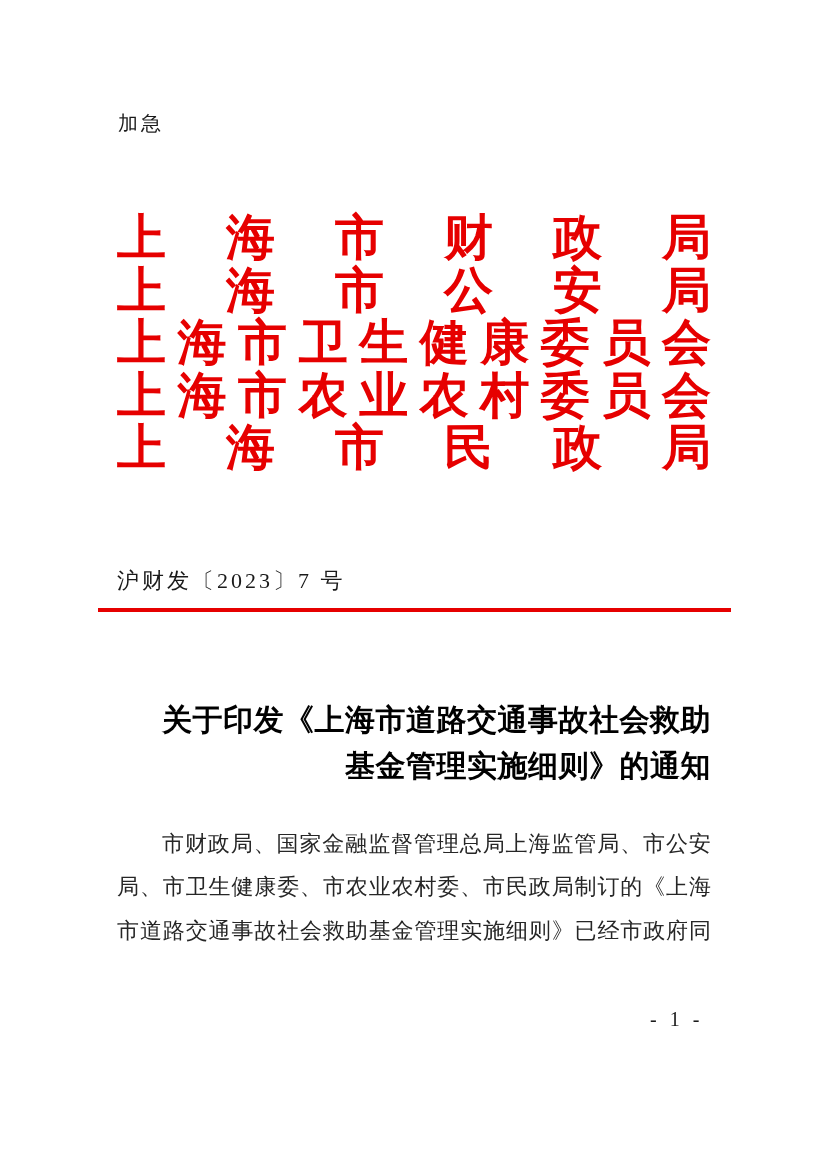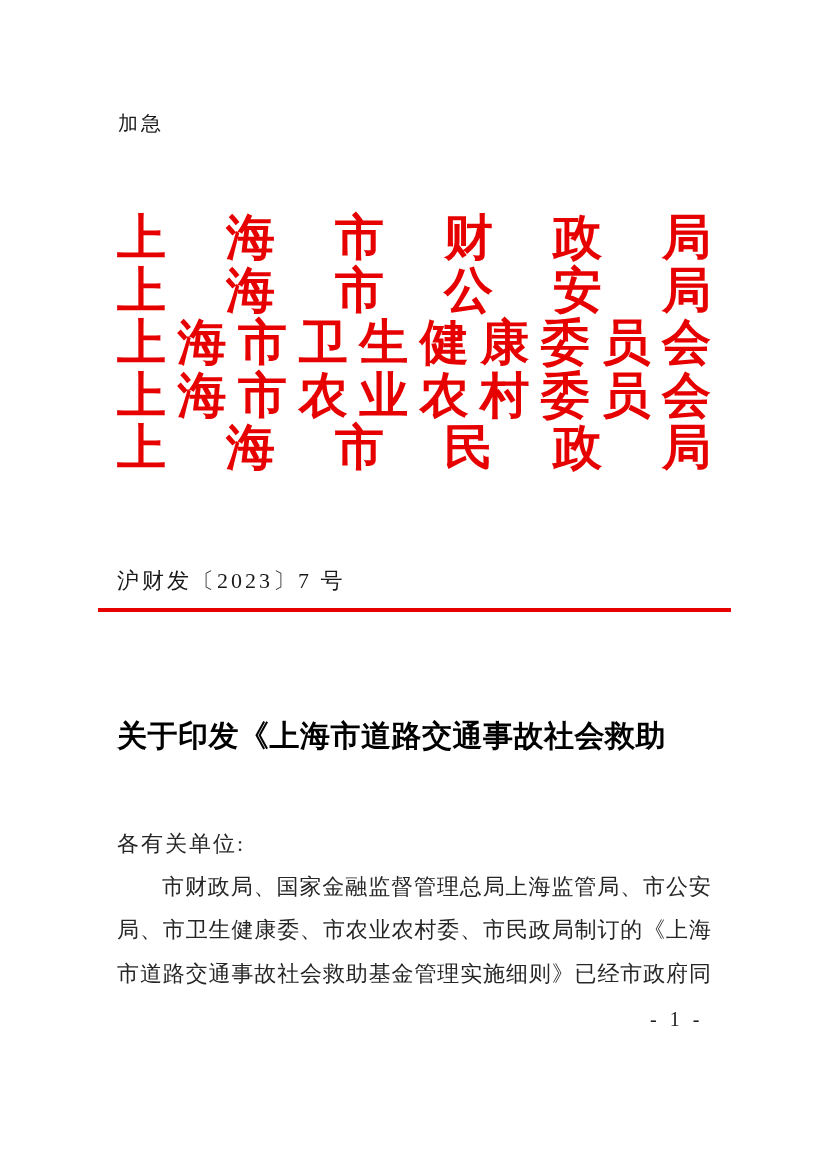--- a/index.html
+++ b/index.html
@@ -28,22 +28,22 @@
   .doc-number{
     position:absolute; left:117px; top:566px; width:594px;
     font-size:22px; letter-spacing:3px; color:var(--ink);
   }
   .red-rule{
     position:absolute; left:98px; top:608px; width:633px; height:4px;
     background:var(--red);
   }
   .title{
     position:absolute; left:117px; top:697px; width:594px;
-    text-align:left; font-weight:bold; font-size:30px; line-height:46px;
-    letter-spacing:0.5px; color:#000;margin-top:16px;
+    text-align:right; font-weight:bold; font-size:30px; line-height:46px;
+    letter-spacing:0.5px; color:#000;
   }
   .body{
     position:absolute; left:117px; top:822px; width:594px;
     font-size:22px; color:var(--body-ink);
   }
   .salutation{ height:43px; line-height:43px; letter-spacing:2px; }
   .para-line{ height:43.5px; align-items:center; }
   .indent2{ padding-left:45px; }
   .footer{
     position:absolute; left:650px; top:1008px;
@@ -107,24 +107,24 @@
         <span>局</span>
       </div>
   </div>
 
   <div class="doc-number">沪财发〔2023〕7 号</div>
 
   <div class="red-rule"></div>
 
   <div class="title">
     <div class="title-line">关于印发《上海市道路交通事故社会救助</div>
+    <div class="title-line">基金管理实施细则》的通知</div>
   </div>
 
   <div class="body">
-    <div class="salutation">各有关单位:</div>
     <div class="para-line char-justify indent2">
         <span>市</span>
         <span>财</span>
         <span>政</span>
         <span>局</span>
         <span>、</span>
         <span>国</span>
         <span>家</span>
         <span>金</span>
         <span>融</span>

